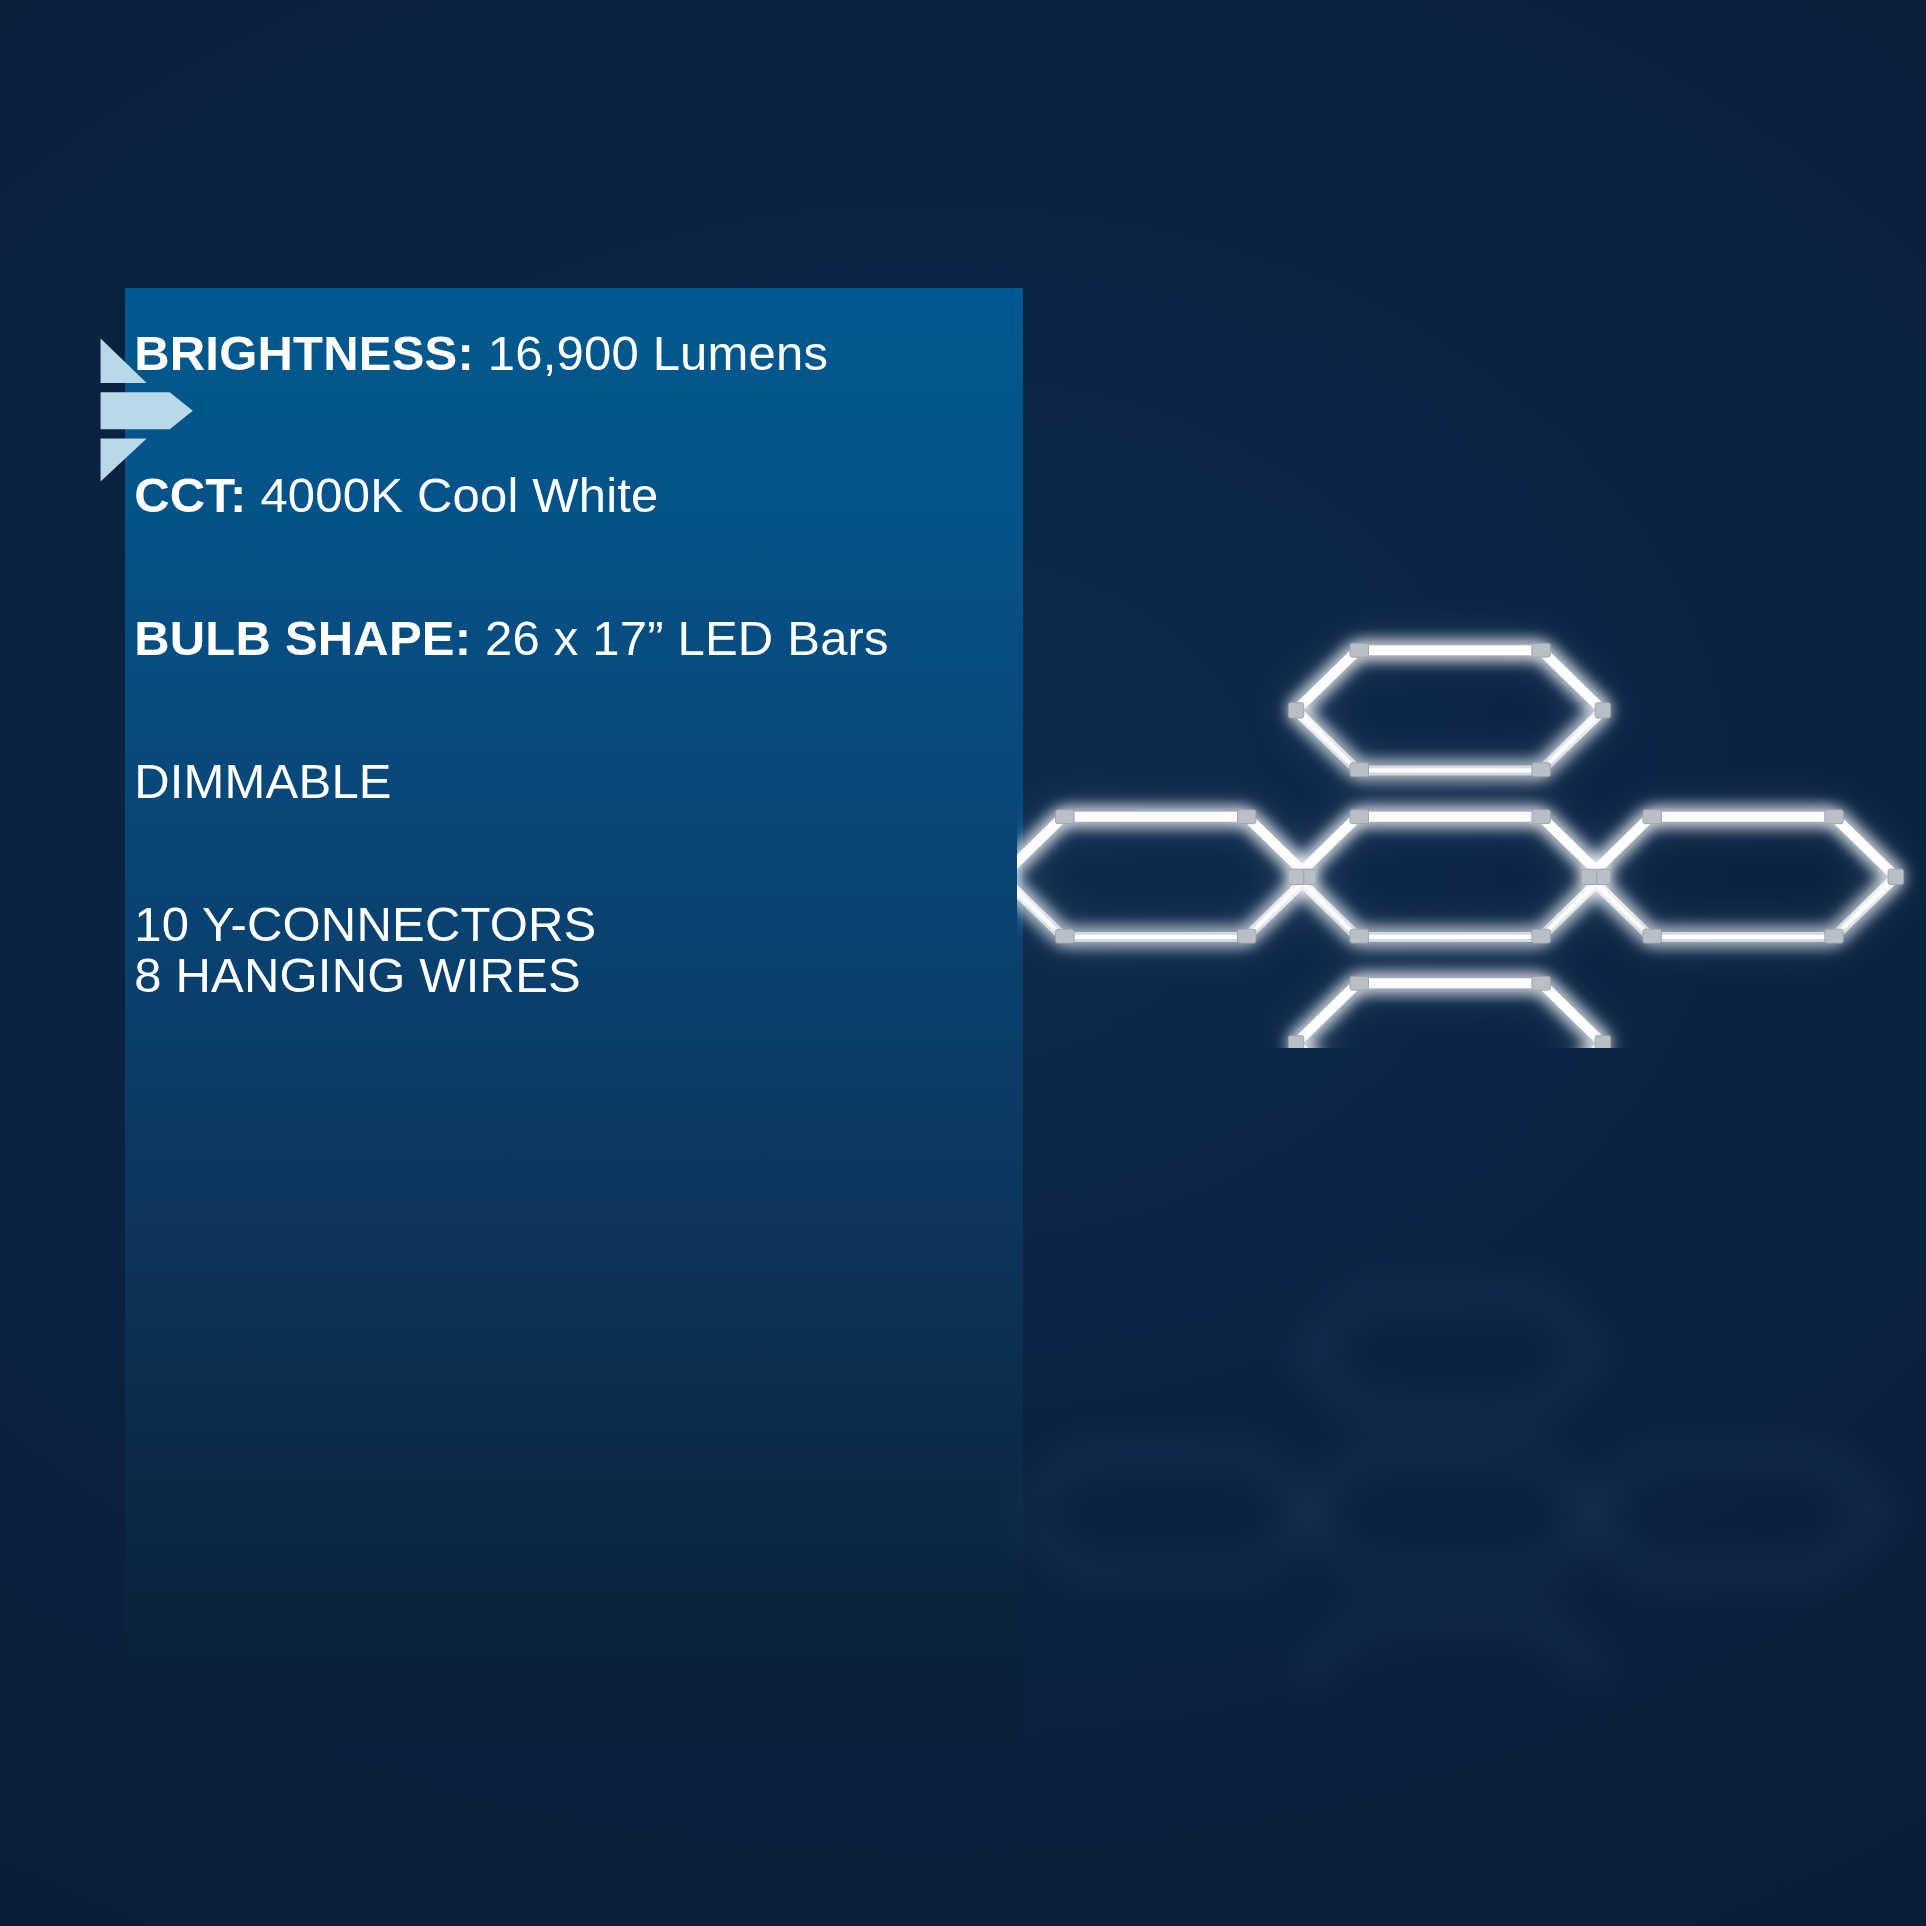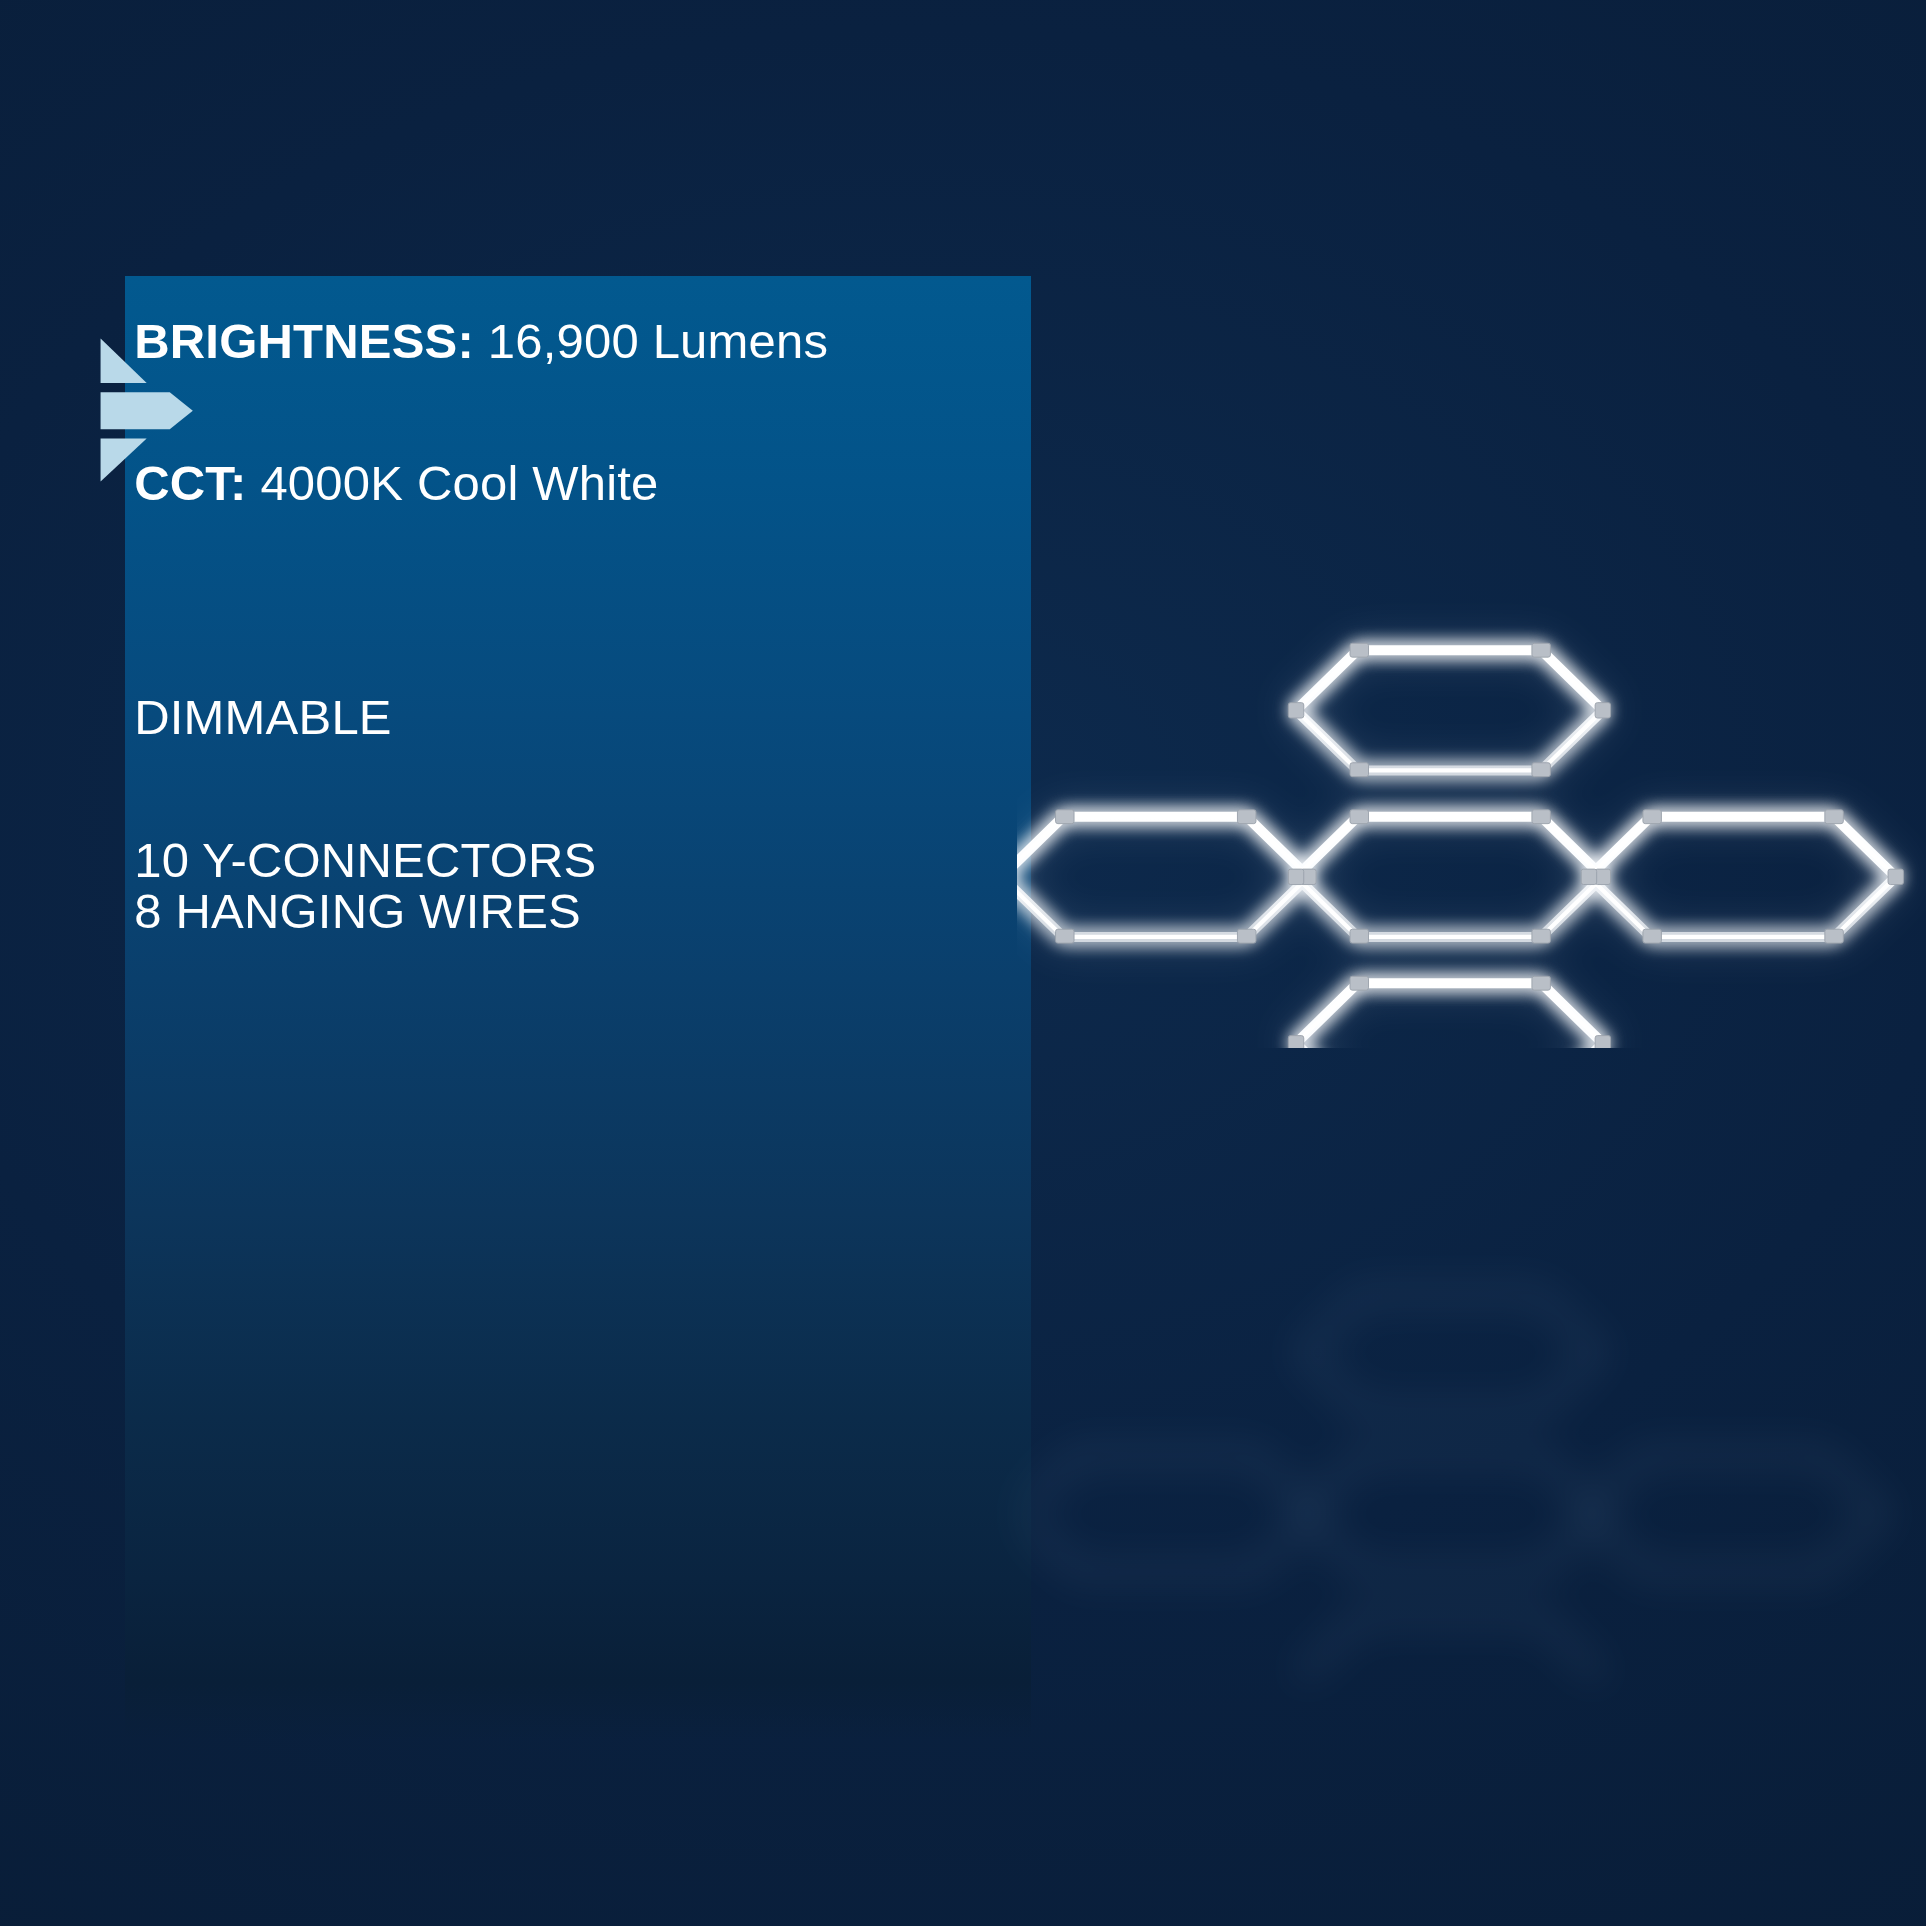--- a/index.html
+++ b/index.html
@@ -13,34 +13,33 @@
     height: 1926px;
     overflow: hidden;
     font-family: "Liberation Sans", sans-serif;
     background: radial-gradient(ellipse 120% 90% at 48% 42%, #0d2a4d 0%, #0a2140 45%, #081b33 100%);
   }
 
   
   #spec-panel {
     position: absolute;
     left: 125px;
-    top: 276px;
+    top: 288px;
     width: 898px;
     height: 1464px;
     background: linear-gradient(180deg,
         #02598f 0%,
         #035389 14%,
         #074a7d 30%,
         #0a3f6c 48%,
         #0c355b 64%,
         #0b2b4a 78%,
         #0a2440 89%,
         #091f38 96%,
         rgba(8,27,51,0) 100%);
-    padding-left: 8px;
   }
 
   .spec-list {
     position: absolute;
     left: 9.2px;
     top: 40px;
     width: 832px;
   }
 
   .spec-line {
@@ -103,20 +102,21 @@
     <div class="spec-list">
 
       <p class="spec-line"><span class="lead">BRIGHTNESS:</span><span> 16,900 Lumens</span></p>
 
       <div class="gap-lg"></div>
 
       <p class="spec-line"><span class="lead">CCT:</span><span> 4000K Cool White</span></p>
 
       <div class="gap-md"></div>
 
+      <p class="spec-line"><span class="lead">BULB SHAPE:</span><span> 26 x 17” LED Bars</span></p>
 
       <div class="gap-md"></div>
 
       <p class="spec-line bold-all">DIMMABLE</p>
 
       <div class="gap-xl"></div>
 
       <div class="tight-group">
         <p class="spec-line bold-all">10 Y-CONNECTORS</p>
         <p class="spec-line bold-all">8 HANGING WIRES</p>

